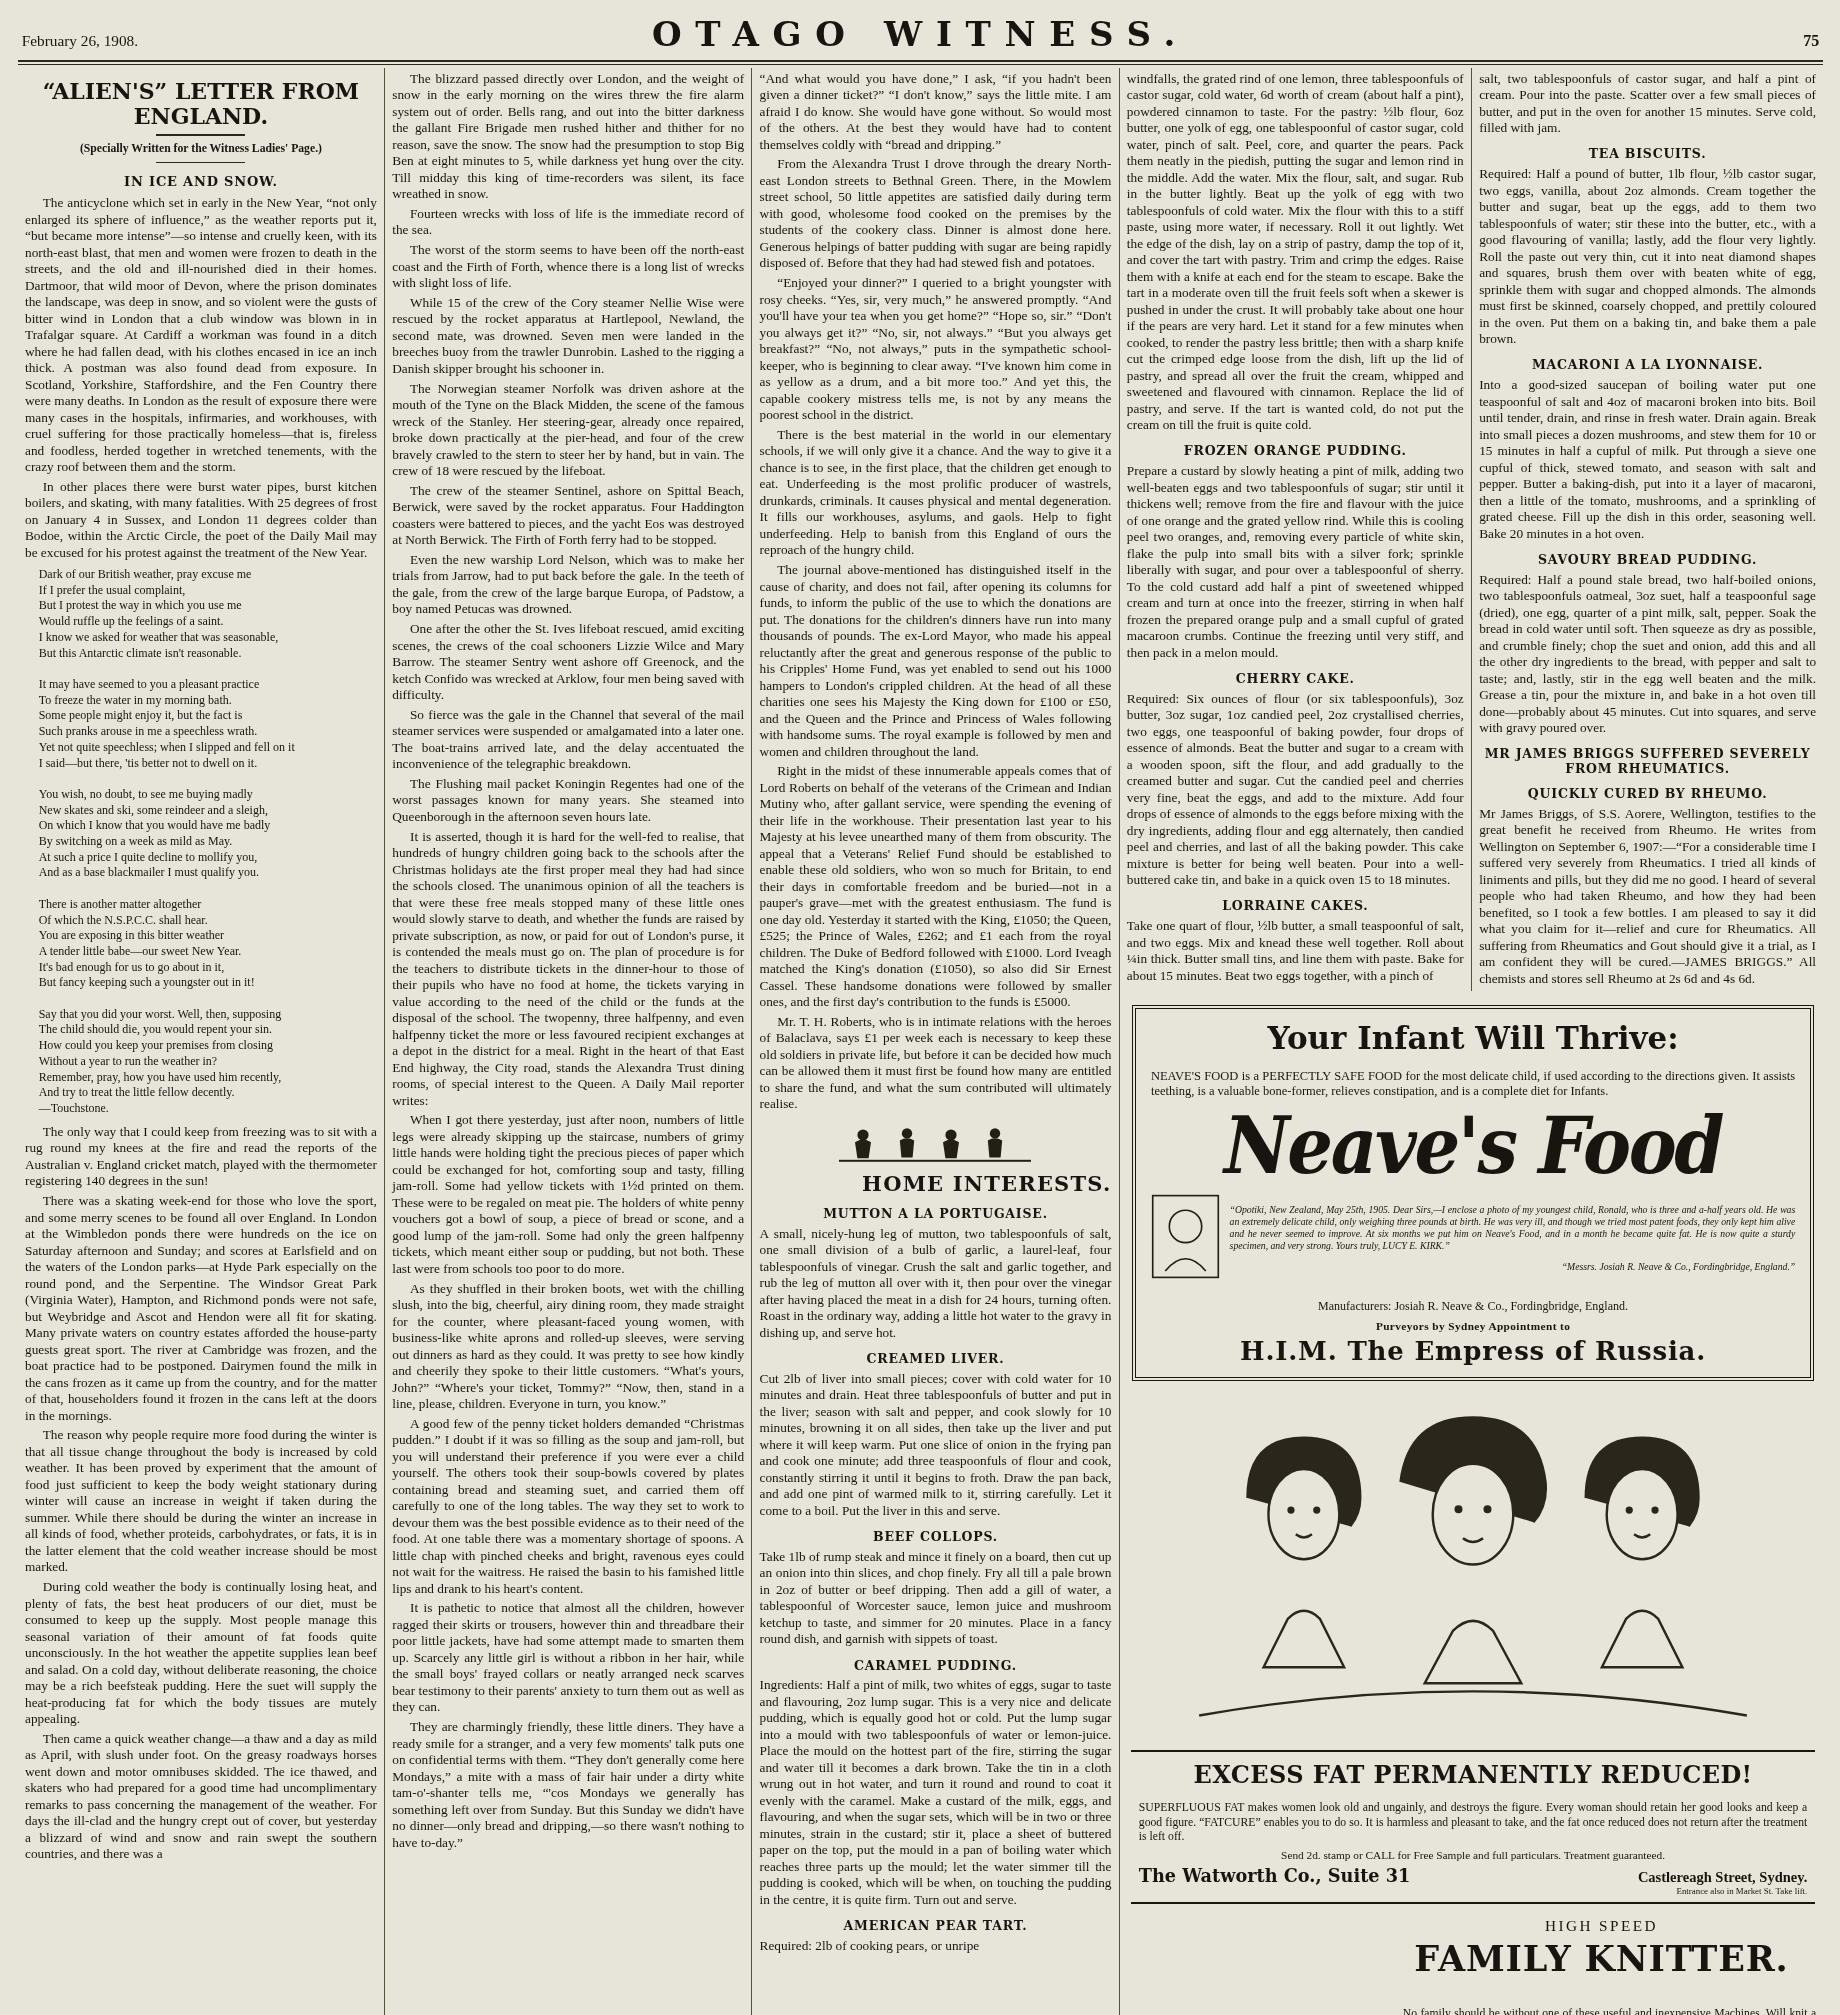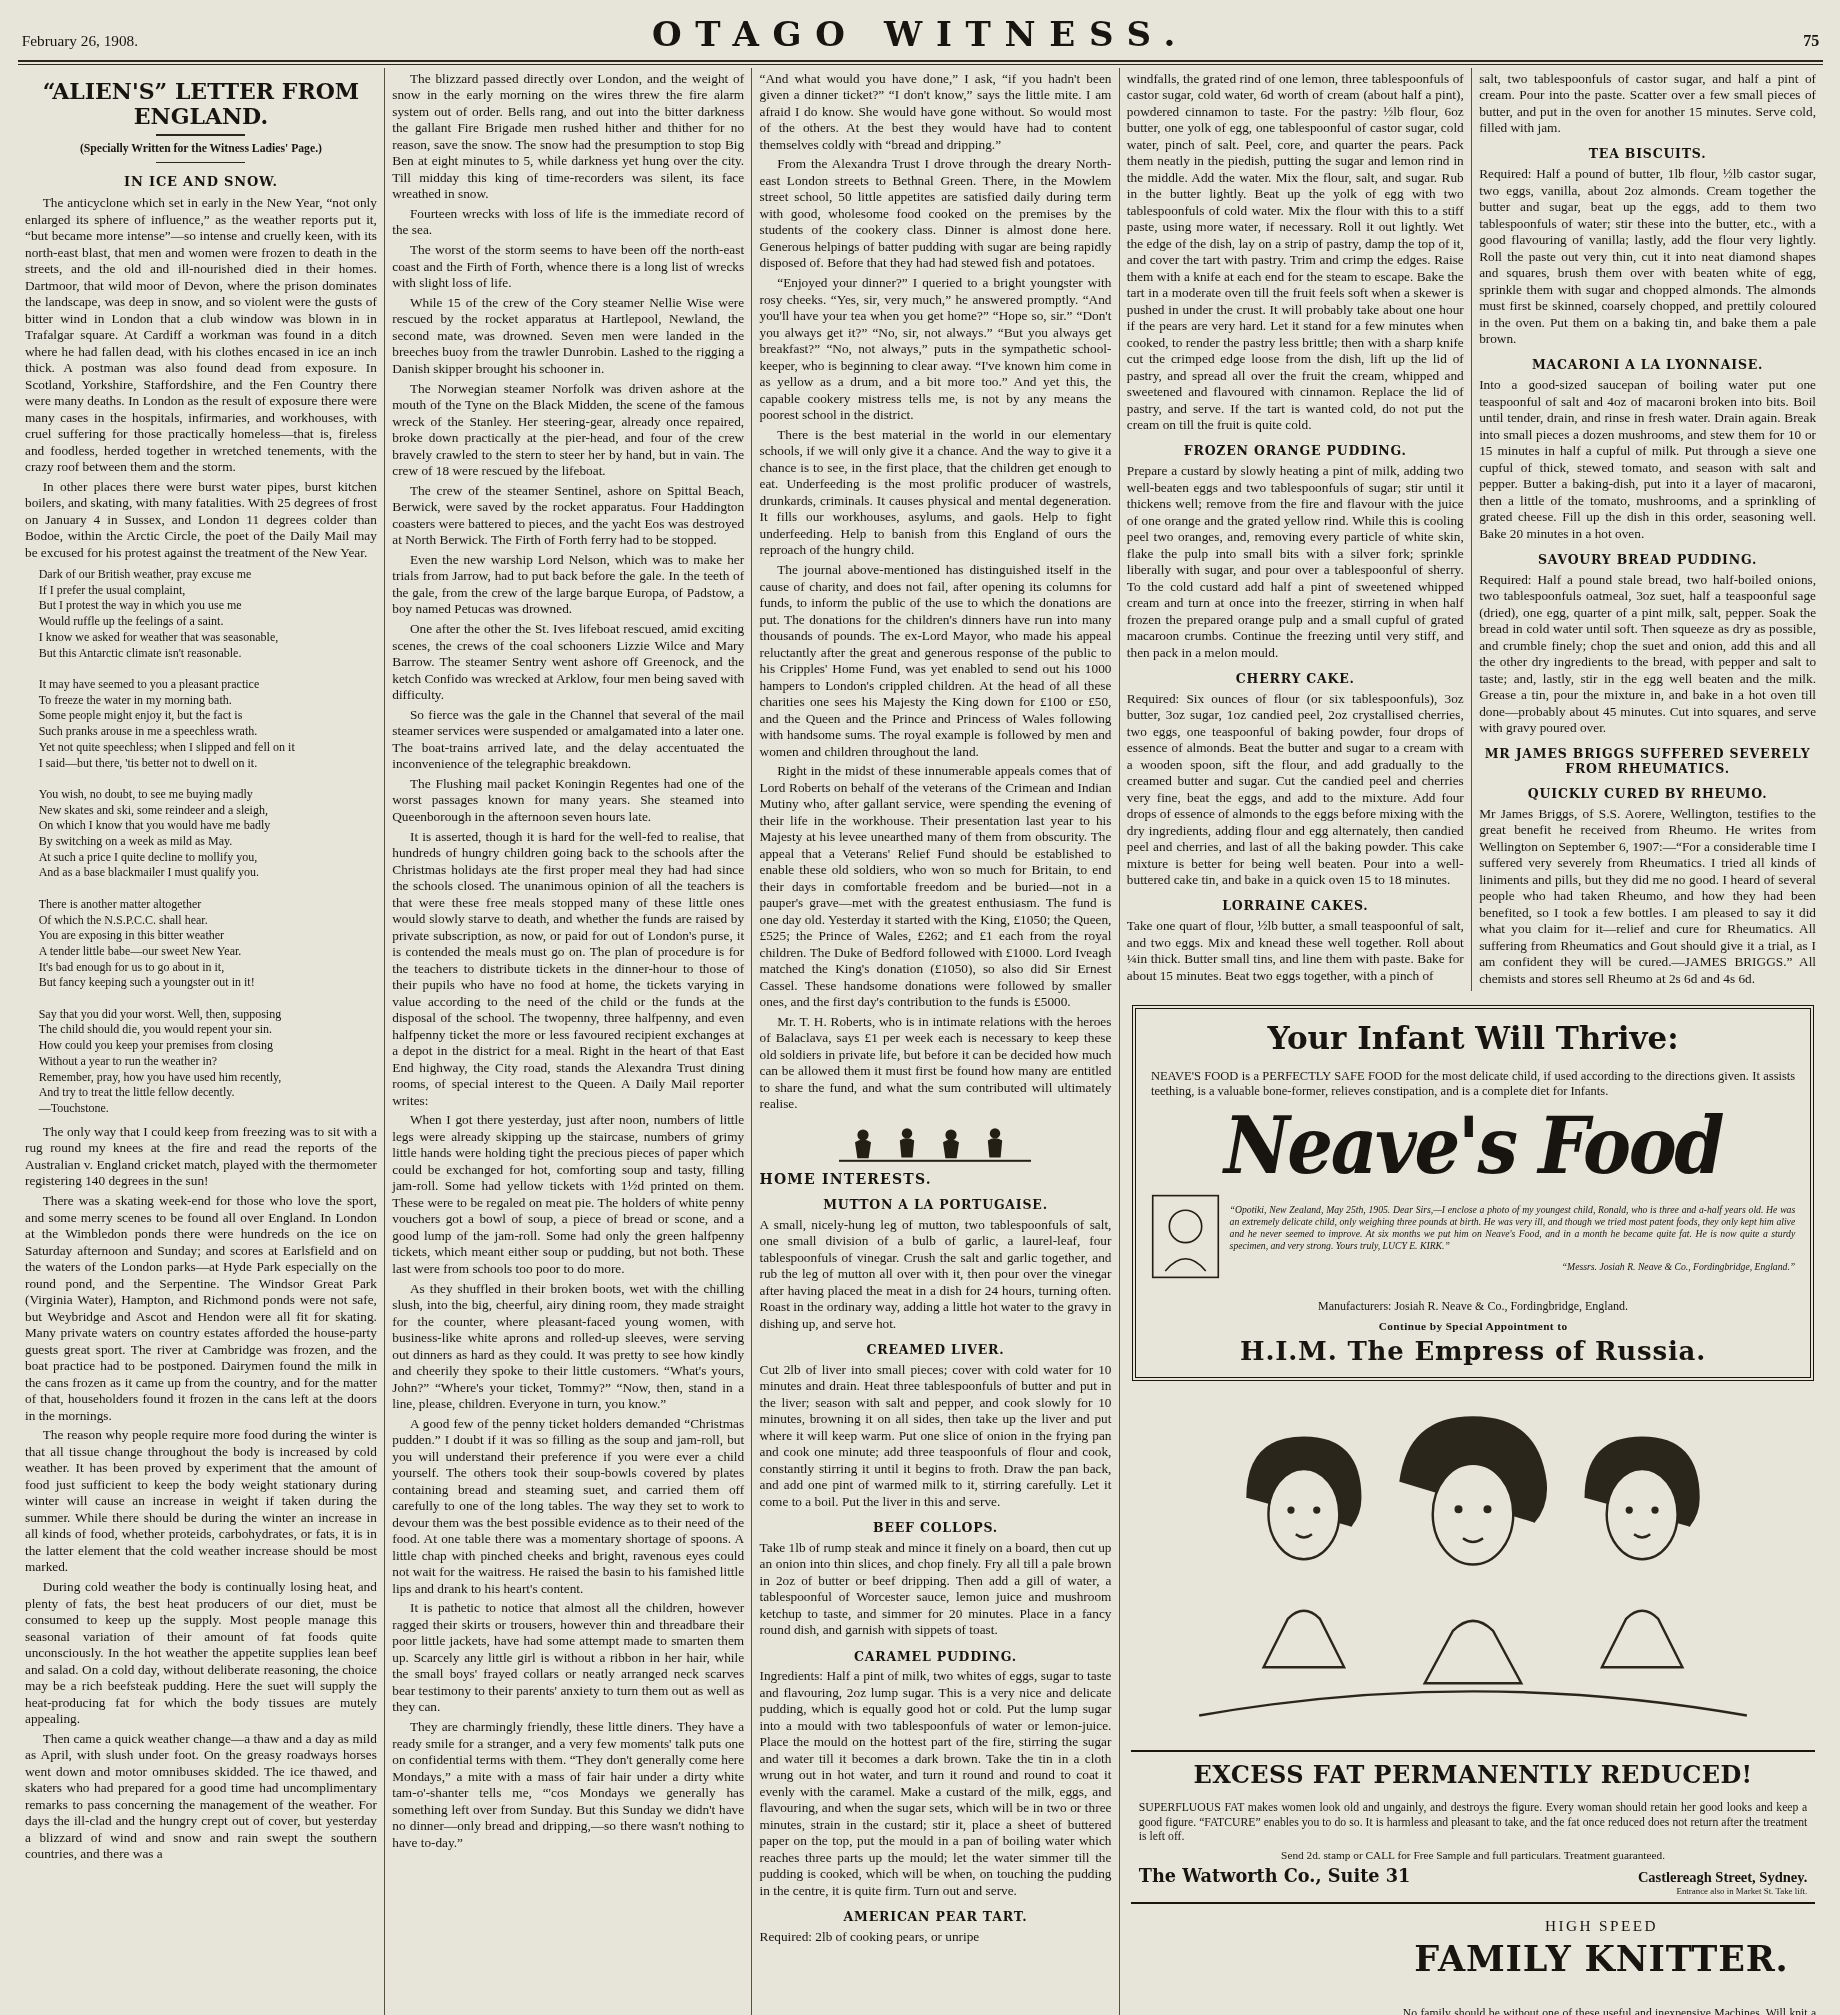--- a/index.html
+++ b/index.html
@@ -21,21 +21,21 @@
   .vrule{width:0.8px;background:#56503f;align-self:stretch;}
   .col{flex:1 1 0;padding:2.4px 7.3px 0;overflow:hidden;min-width:0;}
   p.body{font-size:13.3px;line-height:16.5px;text-align:justify;margin:0 0 3.2px;text-indent:17.7px;}
   p.noindent{text-indent:0;}
   .headline{font-family:"DejaVu Serif", serif;font-size:22px;line-height:25px;font-weight:bold;text-align:center;margin:8px 0 5.6px;}
   .rule-sm{width:89px;height:1.2px;background:#2c271d;margin:0 auto 6.4px;}
   .byline{font-size:11.7px;text-align:center;font-weight:bold;margin:0 0 7.3px;}
   .crosshead{font-size:13px;font-weight:bold;text-align:center;letter-spacing:0.8px;margin:10.5px 0 6.4px;font-family:"DejaVu Serif", serif;}
   .verse{white-space:pre-line;font-size:12px;line-height:15.7px;margin:5.6px 0 7.3px 13.7px;}
   .ornament{display:block;margin:10.5px auto 3.2px;}
-  .home-title{font-size:14px;font-weight:bold;text-align:left;letter-spacing:1.2px;margin:4px 0 8.9px;font-family:"DejaVu Serif", serif;}
+  .home-title{font-size:21px;font-weight:bold;text-align:right;letter-spacing:1.2px;margin:4px 0 8.9px;font-family:"DejaVu Serif", serif;}
   .recipe-title{font-size:12.5px;font-weight:bold;text-align:center;letter-spacing:0.8px;margin:9.7px 0 4.8px;font-family:"DejaVu Serif", serif;}
   
   .right-region{flex:2 1 0;display:flex;flex-direction:column;min-width:0;overflow:hidden;}
   .right-top{display:flex;}
   
   .ads{padding:10.5px 4px 0 7.3px;}
   .ad-neave{border:4.8px double #1a150d;margin:4px 5.6px 12px;padding:11.3px 14.5px;}
   .neave-header{font-family:"DejaVu Serif", serif;font-size:31px;font-weight:bold;text-align:center;margin-bottom:7.3px;}
   .neave-intro{font-size:12.5px;line-height:15.3px;text-align:justify;margin-bottom:4px;}
   .neave-logo{font-family:"DejaVu Serif", serif;font-size:72px;font-weight:bold;font-style:italic;text-align:center;letter-spacing:-2.4px;margin:1.6px 0 5.6px;transform:scaleY(1.08);}
@@ -226,21 +226,21 @@
               <rect x="4" y="4" width="162" height="202" fill="none" stroke="#241f15" stroke-width="4"></rect>
               <circle cx="85" cy="80" r="40" fill="none" stroke="#241f15" stroke-width="4"></circle>
               <path d="M35 190 q50 -60 100 0" fill="none" stroke="#241f15" stroke-width="4"></path>
             </svg>
             <div>
               <p class="neave-testimonial">“Opotiki, New Zealand, May 25th, 1905. Dear Sirs,—I enclose a photo of my youngest child, Ronald, who is three and a-half years old. He was an extremely delicate child, only weighing three pounds at birth. He was very ill, and though we tried most patent foods, they only kept him alive and he never seemed to improve. At six months we put him on Neave's Food, and in a month he became quite fat. He is now quite a sturdy specimen, and very strong. Yours truly, LUCY E. KIRK.”</p>
               <div class="neave-addressee">“Messrs. Josiah R. Neave &amp; Co., Fordingbridge, England.”</div>
             </div>
           </div>
           <div class="neave-manu">Manufacturers: Josiah R. Neave &amp; Co., Fordingbridge, England.</div>
-          <div class="neave-purv">Continue by Special Appointment to</div>
+          <div class="neave-purv">Purveyors by Sydney Appointment to</div>
           <div class="neave-empress">H.I.M. The Empress of Russia.</div>
         </div>
 
         <svg class="illus-women" width="596" height="347" viewBox="0 0 1480 860">
           <g fill="none" stroke="#2b261c" stroke-width="6">
 
             <path d="M180 260 q0 -150 140 -150 q140 0 140 150 q0 40 -25 70" fill="#2b261c"></path>
             <ellipse cx="320" cy="300" rx="88" ry="112" fill="#e7e4d9"></ellipse>
             <path d="M280 560 q40 -40 80 0 l60 120 h-200 z"></path>
             <circle cx="288" cy="290" r="6" fill="#2b261c"></circle>

